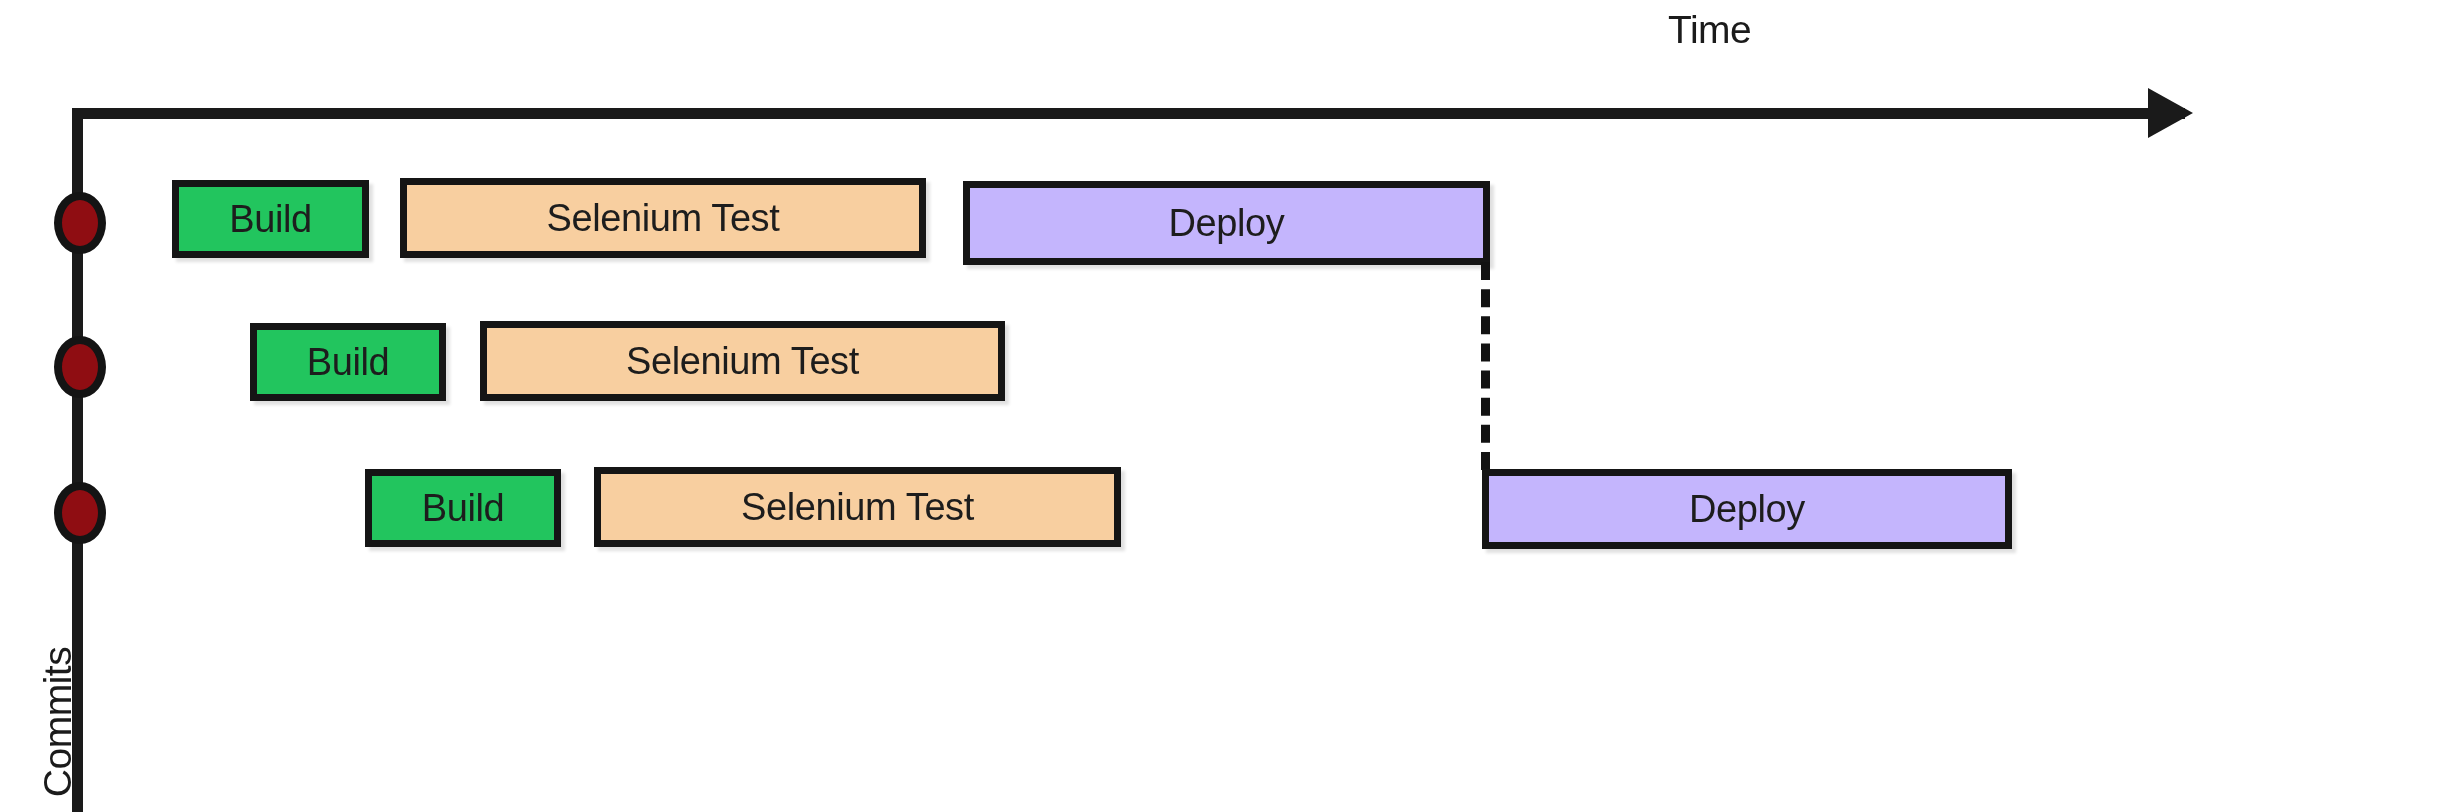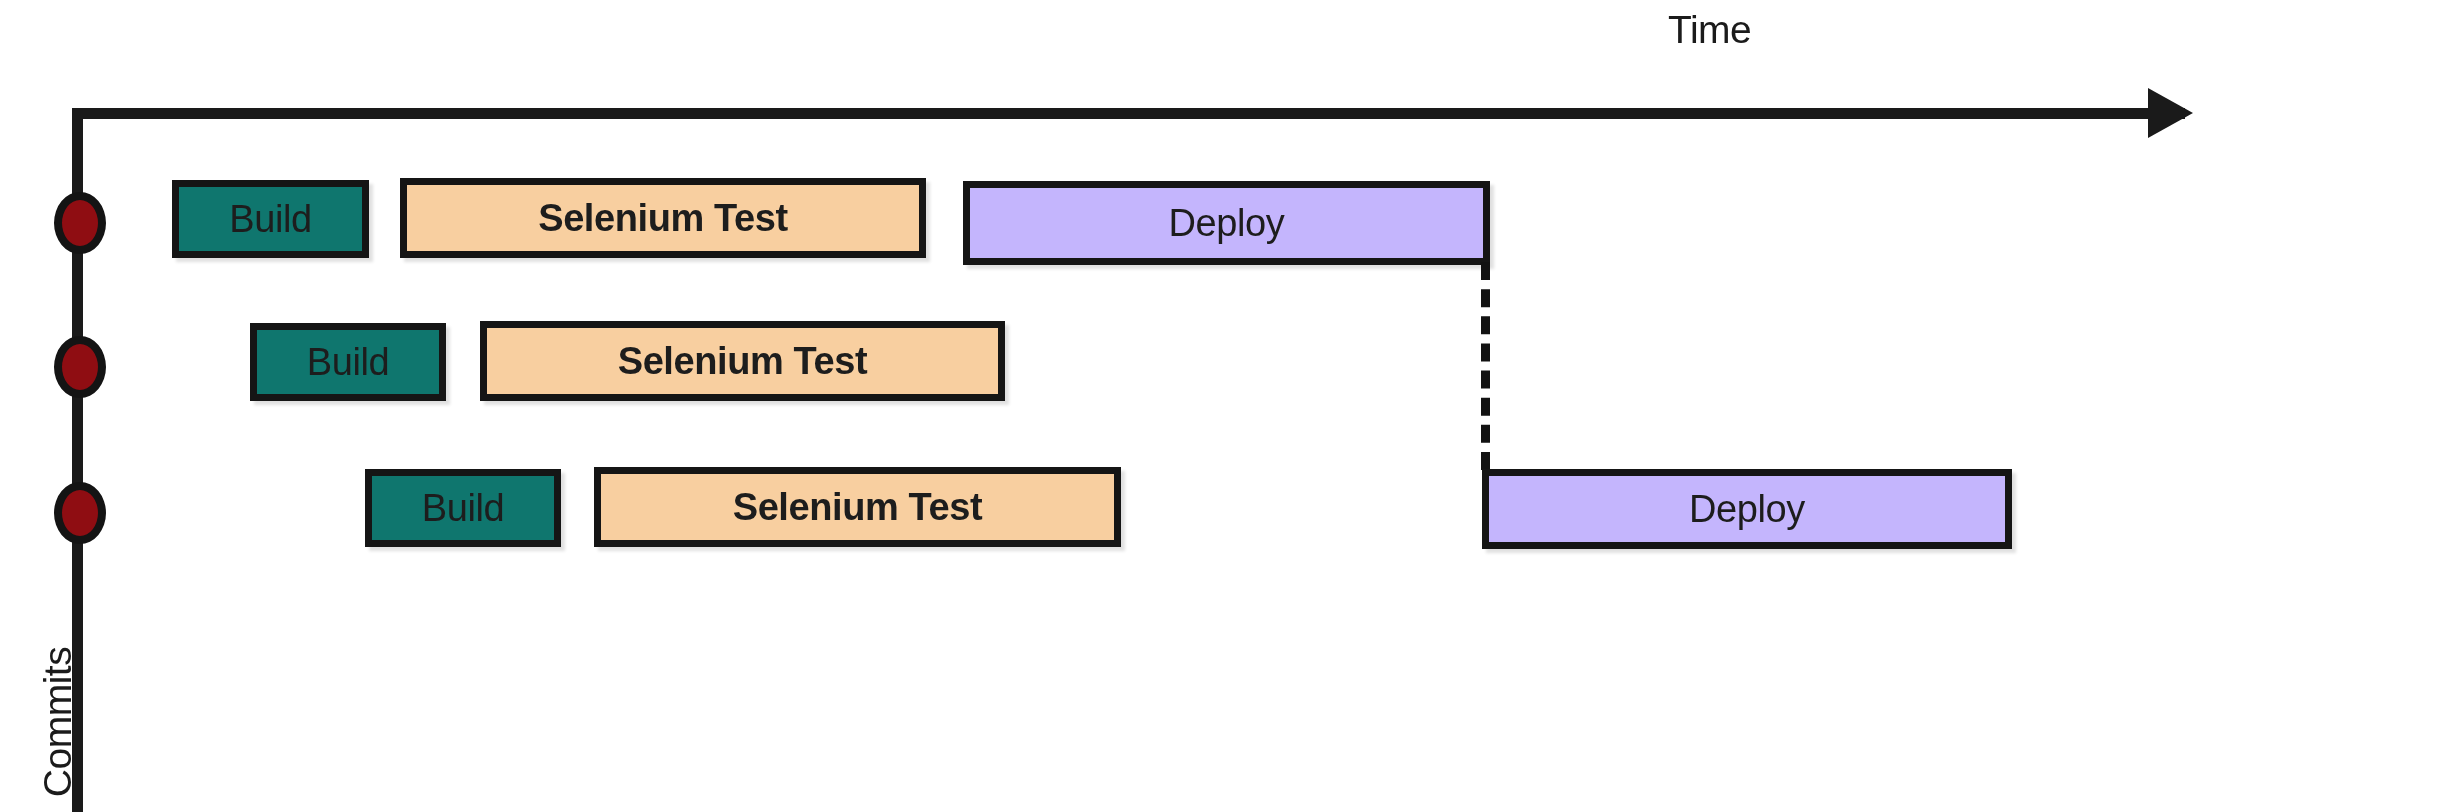--- a/index.html
+++ b/index.html
@@ -86,22 +86,22 @@
     border: 7px solid #151515;
     display: flex;
     align-items: center;
     justify-content: center;
     font-size: 38px;
     color: #1d1d1d;
     letter-spacing: -0.4px;
     white-space: nowrap;
     box-shadow: 4px 4px 3px rgba(0,0,0,0.12);
   }
-  .stage-build   { background: #0f766e; }
-  .stage-test    { background: #f8cfa0; font-weight: bold; }
+  .stage-build   { background: #22c55e; }
+  .stage-test    { background: #f8cfa0; }
   .stage-deploy  { background: #c4b5fd; }
 
   
   .dashed-connector {
     position: absolute;
     left: 1481px;
     top: 262px;
     width: 0px;
     height: 208px;
     border-left: 9px dashed #121212;

